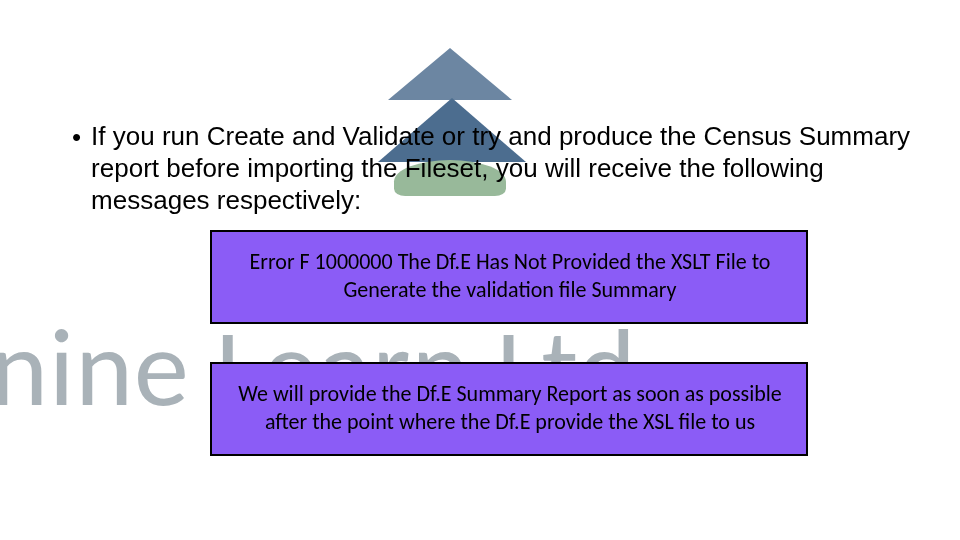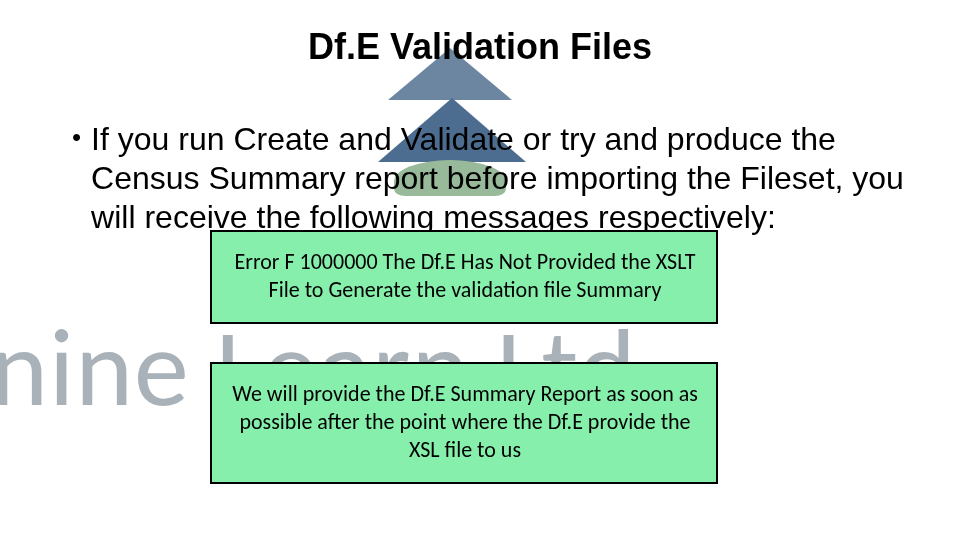--- a/index.html
+++ b/index.html
@@ -58,30 +58,30 @@
   }
 
   .body {
     position: absolute;
     top: 120px; left: 72px; right: 40px;
     z-index: 2;
   }
   .bullet-row { display: flex; align-items: flex-start; }
   .bullet-dot { font-size: 26px; line-height: 30px; margin-right: 10px; margin-top: 2px; }
   .bullet-text {
-    font-size: 32px;
-    line-height: 39px;
+    font-size: 26px;
+    line-height: 32px;
     color: #000;
   }
 
   .message-box {
     position: absolute;
     left: 210px;
-    width: 508px;
-    background: #86efac;
+    width: 598px;
+    background: #8b5cf6;
     border: 2.5px solid #000;
     z-index: 2;
     padding: 16px 12px 18px 14px;
   }
   .msg1 { top: 230px; text-align: center; }
   .msg2 { top: 362px; text-align: center; }
   .message-text {
     font-family: "Calibri", "Segoe UI", Arial, sans-serif;
     font-size: 22px;
     line-height: 28px;
@@ -94,21 +94,20 @@
 <div class="slide">
 
   <div class="watermark-logo">
     <div class="wm-top"></div>
     <div class="wm-mid"></div>
     <div class="wm-bot"></div>
   </div>
 
   <div class="watermark-text">Pennine Learn Ltd</div>
 
-  <div class="title">Df.E Validation Files</div>
 
   <div class="body">
     <div class="bullet-row">
       <div class="bullet-dot">•</div>
       <div class="bullet-text">If you run Create and Validate or try and produce the Census Summary report before importing the Fileset, you will receive the following messages respectively:</div>
     </div>
   </div>
 
   <div class="message-box msg1">
     <div class="message-text">Error F 1000000 The Df.E Has Not Provided the XSLT File to Generate the validation file Summary</div>

